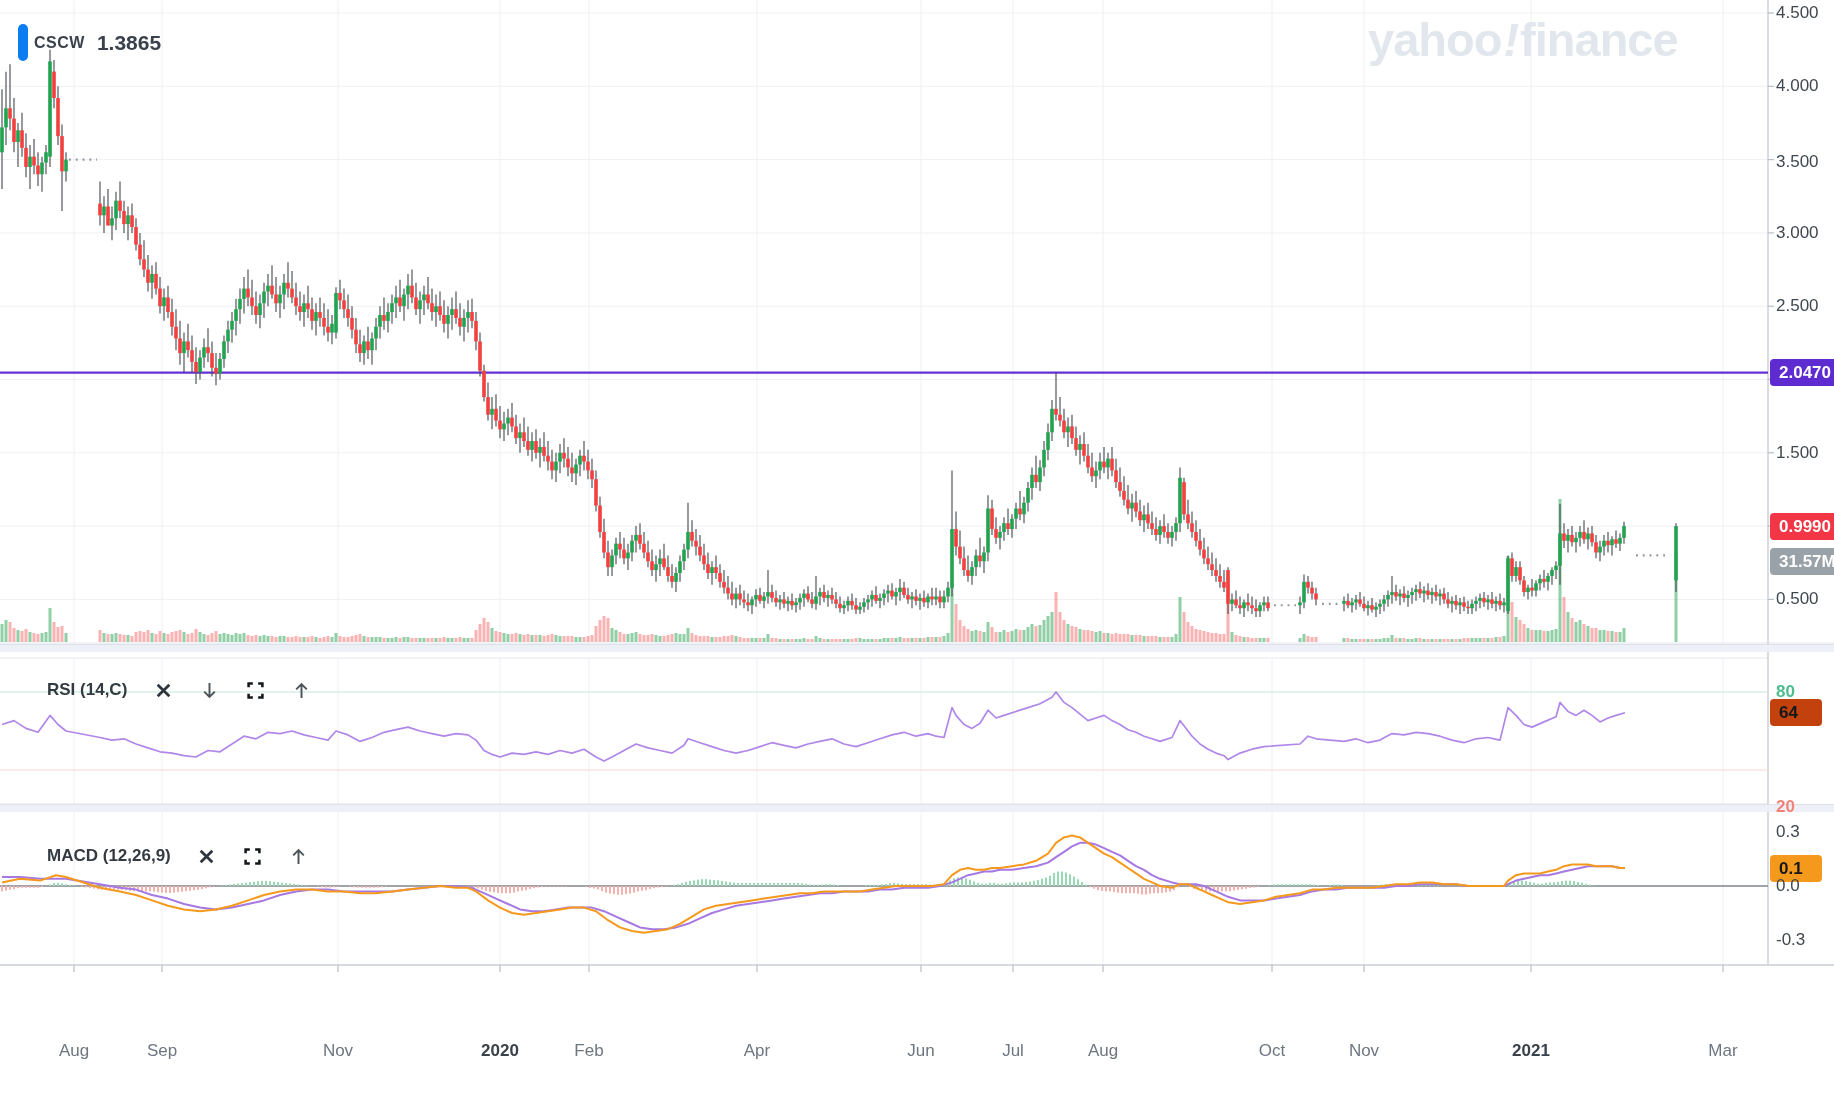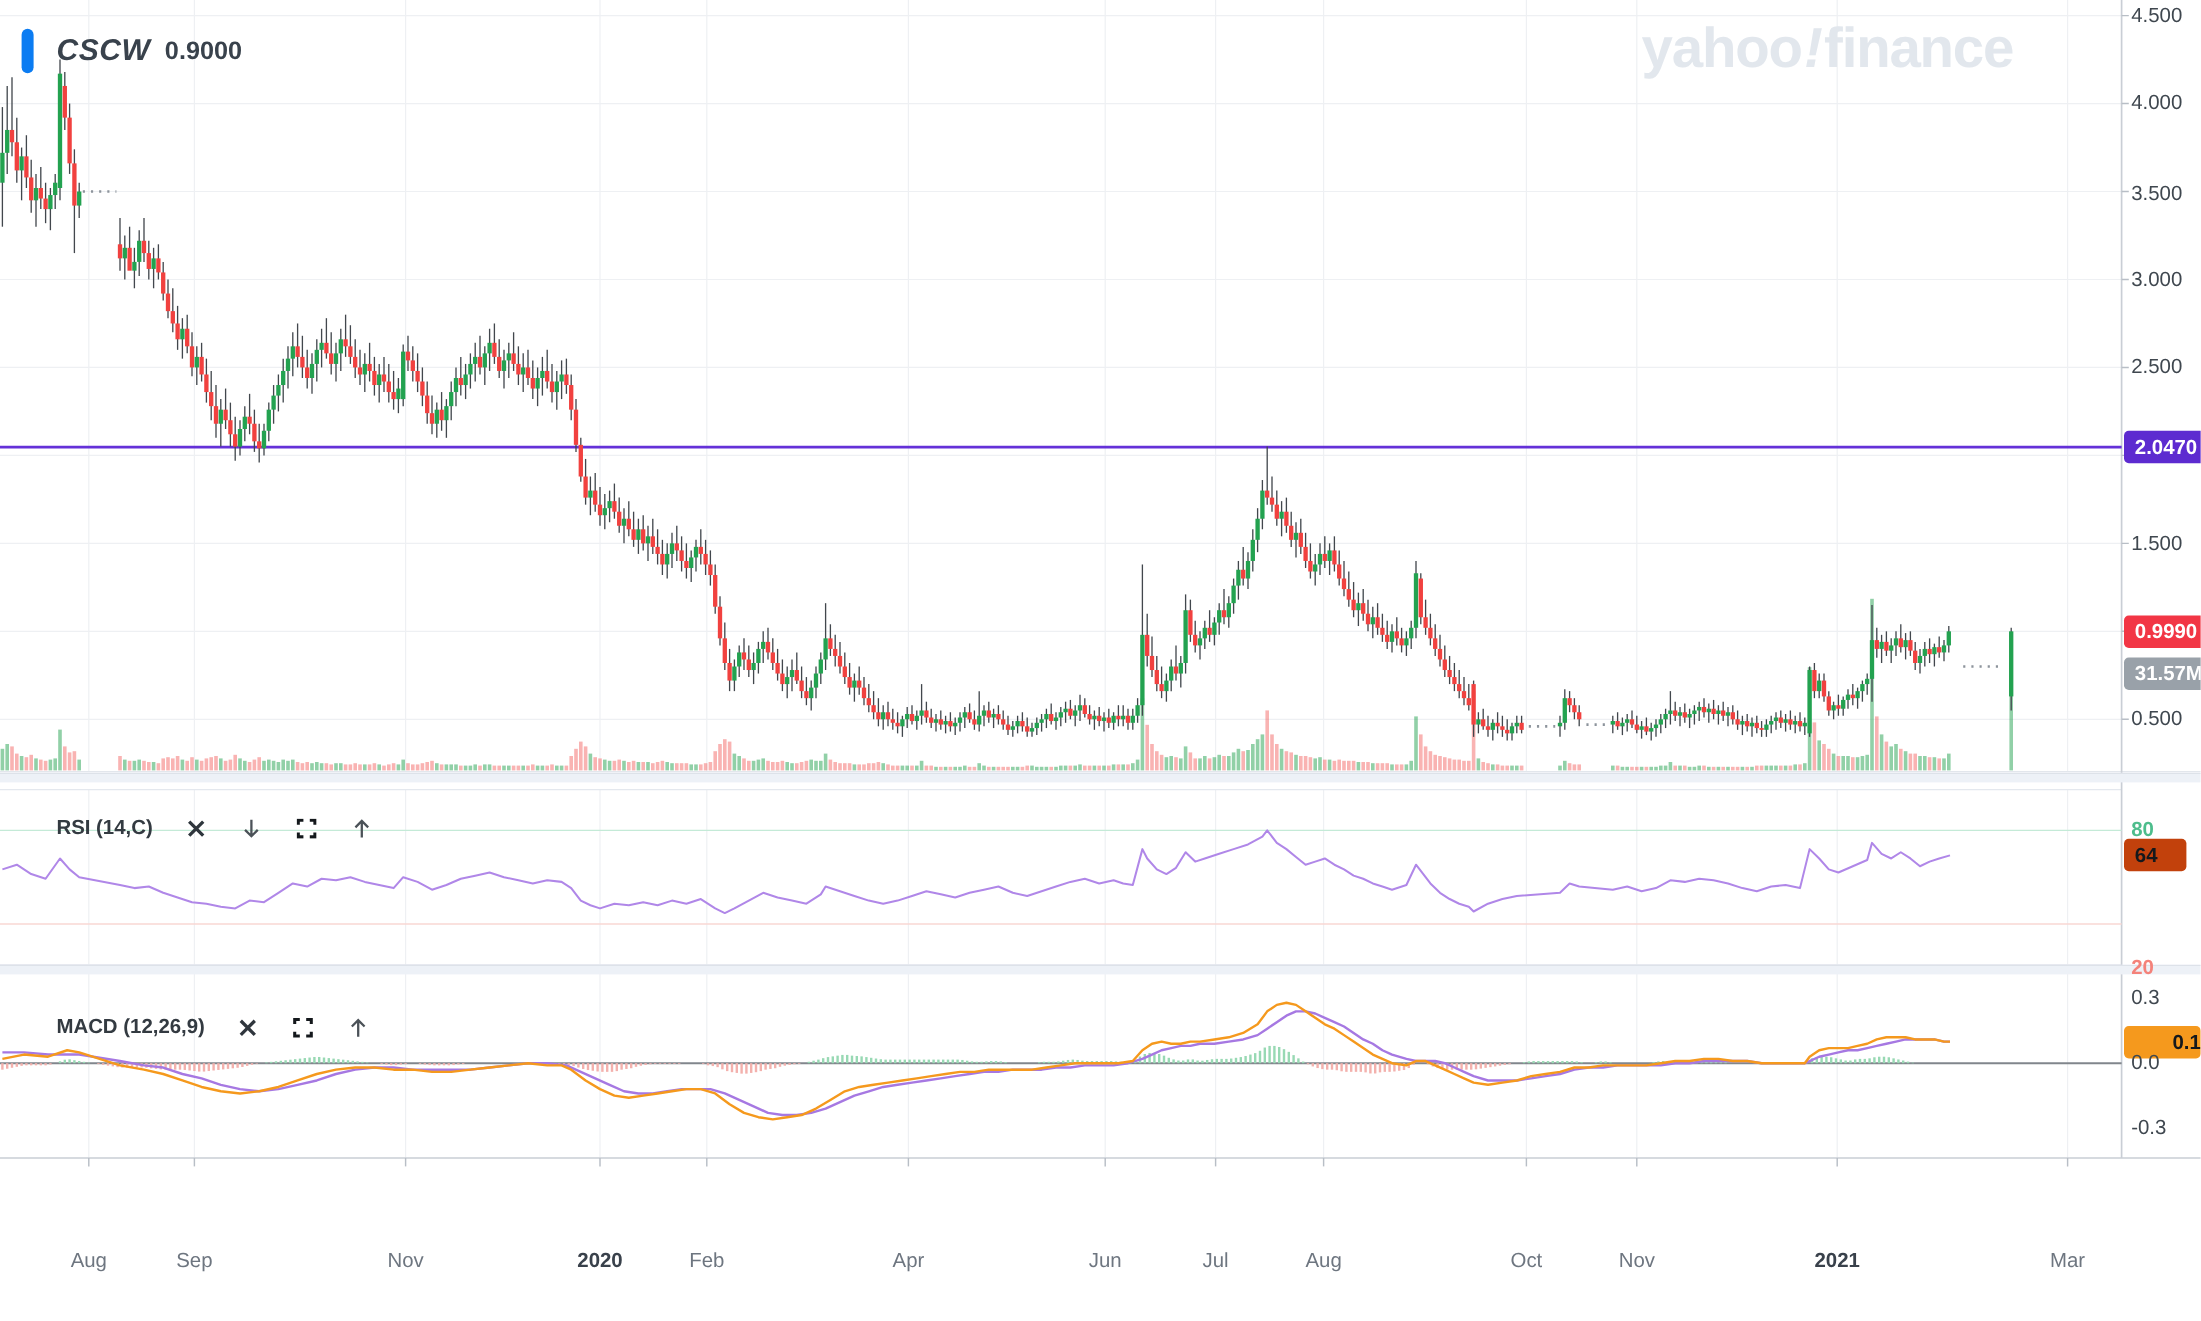--- a/index.html
+++ b/index.html
@@ -15,21 +15,21 @@
          box-sizing:border-box;white-space:nowrap;}
   .badge.dark-text{color:#14181c;}
   .sep-band{position:absolute;left:0;width:1834px;height:7px;background:#edf1f7;border-top:1px solid #dde2e9;}
   .panel-head{position:absolute;display:flex;align-items:center;gap:0;}
   .panel-title{font-size:17px;font-weight:700;color:#333a41;white-space:nowrap;}
   .icon-btn{width:20px;height:20px;margin-left:26px;cursor:pointer;display:inline-flex;
             align-items:center;justify-content:center;}
   .icon-btn svg{display:block;}
   #header{position:absolute;left:18px;top:24px;display:flex;align-items:center;}
   #header .bar{width:10px;height:37px;border-radius:5px;background:#0b7cf2;}
-  #header .sym{margin-left:19px;font-size:25px;font-weight:700;color:#39424c;letter-spacing:.5px;font-style:italic;}
+  #header .sym{margin-left:6px;font-size:16px;font-weight:700;color:#39424c;letter-spacing:.5px;}
   #header .val{margin-left:12px;font-size:21px;font-weight:700;color:#39424c;}
   #watermark{position:absolute;left:1368px;top:12px;font-size:47px;font-weight:800;
              color:#e2e7ed;letter-spacing:-1px;white-space:nowrap;user-select:none;}
   #watermark .bang{font-style:italic;padding:0 2px;}
   .rsi-band-label{font-size:17px;font-weight:700;transform:translateY(-50%);}
   .small-tick-label{color:#3f474f;font-size:17px;transform:translateY(-50%);}
 </style>
 </head>
 <body>
 
@@ -1618,21 +1618,21 @@
       <rect x="1585" y="883.75" width="2" height="2.2499999999999996" fill="#98d9b4"></rect>
       <rect x="1589" y="884.65" width="2" height="1.3499999999999988" fill="#98d9b4"></rect>
       <rect x="1593" y="885.55" width="2" height="0.4500000000000004" fill="#98d9b4"></rect>
       <polyline points="2,877.0 20,877.0 40,878.8 56,878.8 66,878.8 100,884.2 120,887.8 136,889.6 152,895.0 168,898.6 184,904.0 200,907.6 216,909.4 232,907.6 248,904.0 264,900.4 280,895.0 296,891.4 312,889.6 328,889.6 344,891.4 360,891.4 376,891.4 392,891.4 408,889.6 424,887.8 440,886.0 456,886.0 472,887.8 484,893.2 496,898.6 508,904.0 520,909.4 532,911.2 544,911.2 556,909.4 568,907.6 580,907.6 592,907.6 604,911.2 616,916.6 628,922.0 640,927.4 652,929.2 664,929.2 676,927.4 688,923.8 700,918.4 712,913.0 724,909.4 736,905.8 748,904.0 760,902.2 772,900.4 784,898.6 796,896.8 808,895.0 820,893.2 832,893.2 844,891.4 856,891.4 868,891.4 880,889.6 892,889.6 904,887.8 916,887.8 928,887.8 940,886.0 952,882.4 960,878.8 968,875.2 976,873.4 984,871.6 992,871.6 1000,869.8 1012,869.8 1024,868.0 1036,866.2 1048,862.6 1056,857.2 1064,851.8 1072,846.4 1080,842.8 1088,842.8 1096,844.6 1104,848.2 1112,851.8 1120,855.4 1128,860.8 1136,866.2 1144,869.8 1152,875.2 1160,878.8 1172,882.4 1180,884.2 1188,884.2 1196,884.2 1204,886.0 1212,889.6 1220,893.2 1228,896.8 1240,900.4 1252,900.4 1264,900.4 1276,898.6 1288,896.8 1300,895.0 1312,891.4 1324,889.6 1336,889.6 1348,887.8 1360,887.8 1372,887.8 1384,887.8 1396,886.0 1408,886.0 1420,884.2 1432,884.2 1444,884.2 1456,884.2 1468,886.0 1480,886.0 1492,886.0 1504,886.0 1508,884.2 1516,880.6 1524,878.8 1532,877.0 1540,875.2 1548,875.2 1556,873.4 1564,871.6 1572,869.8 1580,868.0 1588,866.2 1596,866.2 1604,866.2 1612,866.2 1620,868.0 1625,868.0" fill="none" stroke="#a678e2" stroke-width="2" stroke-linejoin="round"></polyline>
       <polyline points="2,882.4 20,878.8 40,880.6 56,875.2 66,877.0 100,887.8 120,891.4 136,895.0 152,900.4 168,905.8 184,909.4 200,911.2 216,909.4 232,905.8 248,900.4 264,895.0 280,891.4 296,889.6 312,889.6 328,891.4 344,891.4 360,893.2 376,893.2 392,891.4 408,889.6 424,887.8 440,886.0 456,887.8 468,887.8 476,891.4 488,900.4 500,907.6 512,913.0 524,914.8 536,913.0 548,911.2 560,909.4 572,907.6 584,907.6 596,911.2 608,920.2 620,927.4 632,931.0 644,932.8 656,931.0 668,929.2 680,923.8 692,916.6 704,909.4 716,905.8 728,904.0 740,902.2 752,900.4 764,898.6 776,896.8 788,895.0 800,893.2 812,893.2 824,891.4 836,891.4 848,891.4 860,891.4 872,889.6 884,887.8 896,886.0 908,886.0 920,886.0 932,886.0 944,884.2 952,875.2 960,869.8 968,868.0 976,869.8 984,869.8 992,868.0 1000,868.0 1012,866.2 1024,864.4 1036,860.8 1048,853.6 1056,842.8 1064,837.4 1072,835.6 1080,837.4 1088,842.8 1096,848.2 1104,853.6 1112,857.2 1120,862.6 1128,868.0 1136,873.4 1144,878.8 1152,882.4 1160,886.0 1172,887.8 1180,884.2 1188,884.2 1196,887.8 1204,891.4 1212,895.0 1220,898.6 1228,902.2 1240,904.0 1252,902.2 1264,900.4 1276,896.8 1288,895.0 1300,893.2 1312,889.6 1324,889.6 1336,887.8 1348,887.8 1360,887.8 1372,887.8 1384,886.0 1396,884.2 1408,884.2 1420,882.4 1432,882.4 1444,884.2 1456,884.2 1468,886.0 1480,886.0 1492,886.0 1504,886.0 1508,880.6 1516,875.2 1524,873.4 1532,873.4 1540,873.4 1548,871.6 1556,869.8 1564,866.2 1572,864.4 1580,864.4 1588,864.4 1596,866.2 1604,866.2 1612,866.2 1620,868.0 1625,868.0" fill="none" stroke="#f5991d" stroke-width="2" stroke-linejoin="round"></polyline>
     </svg>
 
   <div id="header">
     <div class="bar"></div>
     <div class="sym">CSCW</div>
-    <div class="val">0.9000</div>
+    <div class="val">1.3865</div>
   </div>
 
   <div id="watermark"><span>yahoo</span><span class="bang">!</span><span>finance</span></div>
 
   <div id="price-axis-labels">
       <div class="abs price-label" style="left: 1776px; top: 13px;">4.500</div>
       <div class="abs price-label" style="left: 1776px; top: 86.3px;">4.000</div>
       <div class="abs price-label" style="left: 1776px; top: 162px;">3.500</div>
       <div class="abs price-label" style="left: 1776px; top: 232.9px;">3.000</div>
       <div class="abs price-label" style="left: 1776px; top: 306.2px;">2.500</div>
@@ -1657,21 +1657,21 @@
       <div class="abs month-label" style="left: 1723px; top: 997px;">Mar</div>
     </div>
 
   <div class="sep-band" style="top:644px"></div>
   <div class="sep-band" style="top:804px"></div>
 
   <div class="badge" id="support-badge" style="top: 359.11px; background: rgb(93, 43, 208);">2.0470</div>
   <div class="badge" id="last-badge" style="top: 512.747px; background: rgb(242, 54, 69);">0.9990</div>
   <div class="badge" id="gray-badge" style="top: 547.784px; background: rgb(153, 161, 169);">31.57M</div>
   <div class="badge dark-text" id="rsi-badge" style="top: 699.3px; background: #c2410c; width: 52px;">64</div>
-  <div class="badge dark-text" id="macd-badge" style="top: 854.5px; background: rgb(245, 153, 29); width: 64px; text-align: right;">0.1</div>
+  <div class="badge dark-text" id="macd-badge" style="top: 854.5px; background: rgb(245, 153, 29); width: 52px;">0.1</div>
 
   <div class="abs rsi-band-label" id="rsi-upper-label" style="left: 1776px; top: 692px; color: rgb(77, 189, 140);">80</div>
   <div class="abs rsi-band-label" id="rsi-lower-label" style="left: 1776px; top: 770px; color: rgb(244, 130, 122); margin-top: 37px;">20</div>
 
   <div class="abs small-tick-label" id="macd-tick-0" style="left: 1776px; top: 832px;">0.3</div>
   <div class="abs small-tick-label" id="macd-tick-1" style="left: 1776px; top: 886px;">0.0</div>
   <div class="abs small-tick-label" id="macd-tick-2" style="left: 1776px; top: 940px;">-0.3</div>
 
   <div class="panel-head" id="rsi-head" style="left: 47px; top: 680px;">
     <span class="panel-title">RSI (14,C)</span>

